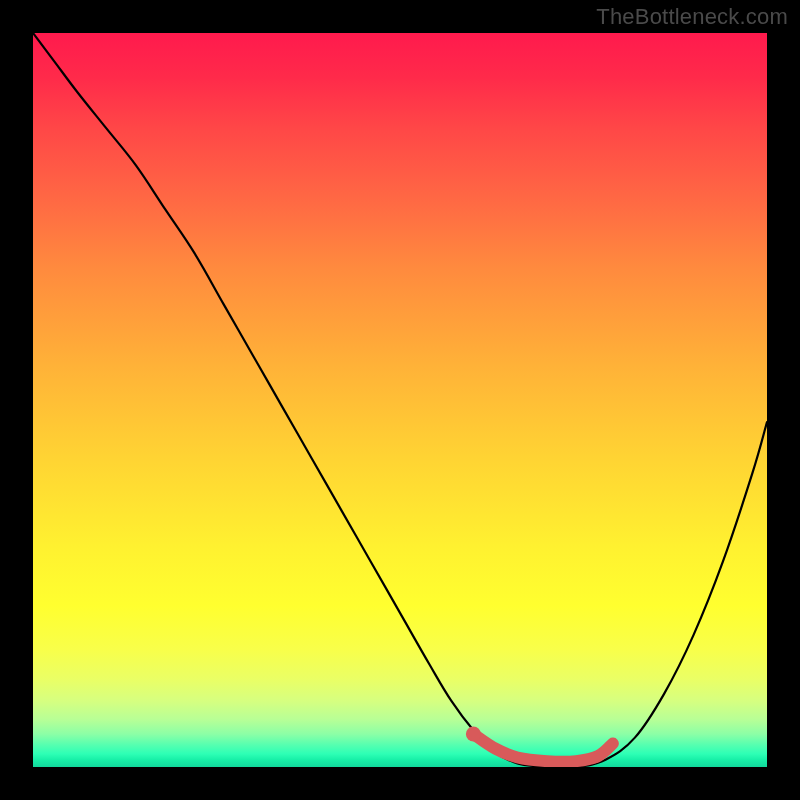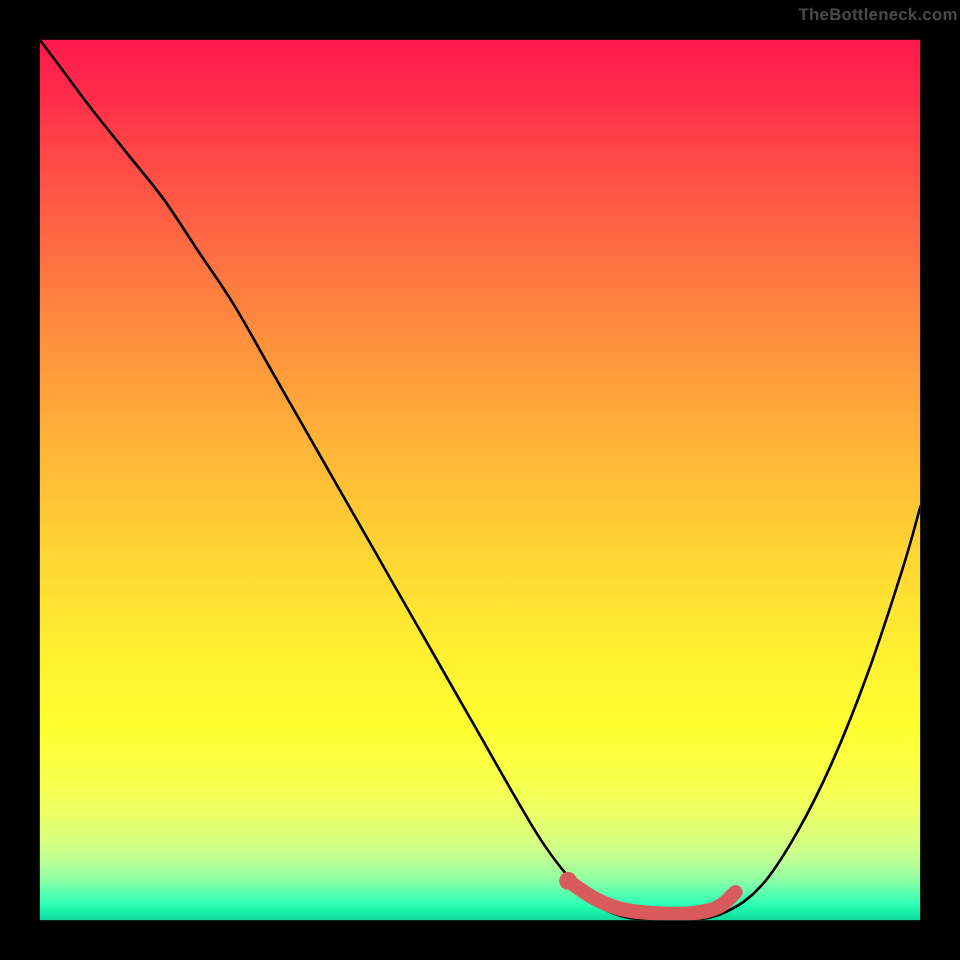--- a/index.html
+++ b/index.html
@@ -13,24 +13,24 @@
   }
   .frame {
     position: relative;
     width: 800px;
     height: 800px;
     background: #000;
   }
   .watermark {
     position: absolute;
     top: 4px;
-    right: 2px;
+    right: 12px;
     color: #4a4a4a;
-    font-size: 14px;
-    font-weight: 700;
+    font-size: 22px;
+    font-weight: 400;
     z-index: 10;
     letter-spacing: 0.2px;
   }
   .plot-area {
     position: absolute;
     left: 33px;
     top: 33px;
     width: 734px;
     height: 734px;
     overflow: hidden;

